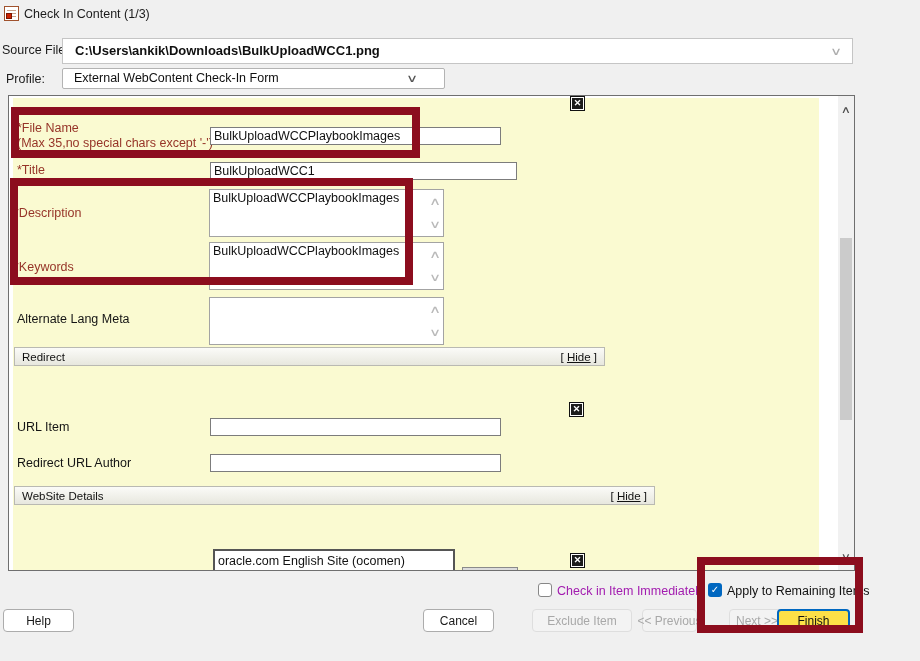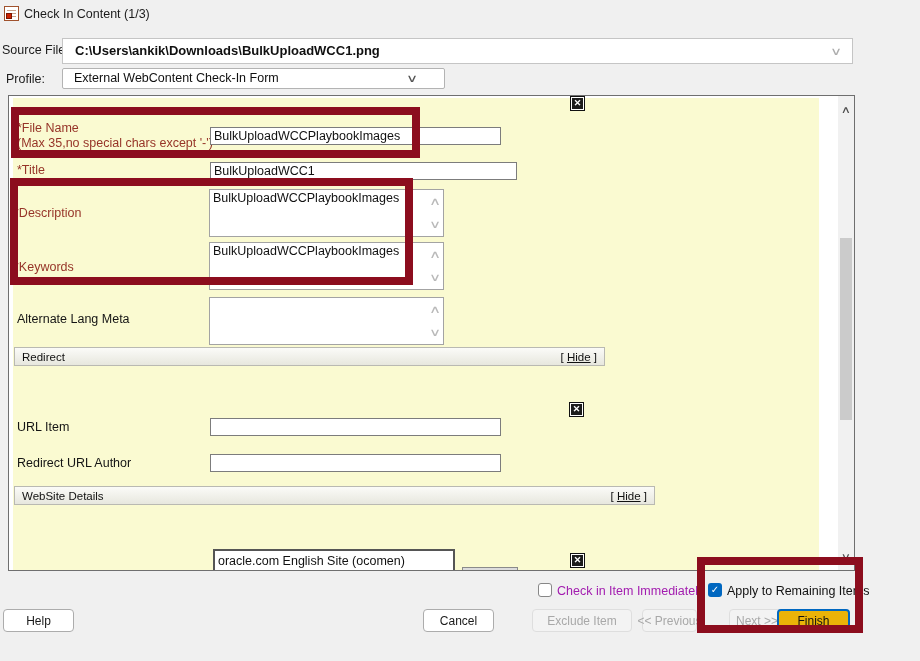--- a/index.html
+++ b/index.html
@@ -70,21 +70,21 @@
   .cb-on{background:#0067c0;color:#fff;display:flex;align-items:center;justify-content:center;font-size:10px;line-height:1;}
   .cb-label{font-size:12.5px;white-space:nowrap;}
   .cb-label.dis{color:#a21caf;}
   .cb-label.en{color:#111;}
   .btn{
     height:23px;border-radius:4px;box-sizing:border-box;display:flex;align-items:center;justify-content:center;
     font-size:12px;white-space:nowrap;cursor:pointer;
   }
   .btn-norm{background:#fff;border:1px solid #acacac;color:#1a1a1a;}
   .btn-dis{background:#f3f3f3;border:1px solid #dedede;color:#a8a8a8;cursor:default;margin-left:24px;}
-  .btn-default{background:#eab308;border:2px solid #0067c0;color:#111;}
+  .btn-default{background:#fde047;border:2px solid #0067c0;color:#111;}
 </style>
 </head>
 <body>
 
 <div class="abs appicon" style="left:4px;top:6px;">
   <span class="ln" style="top:3px"></span>
     <span class="ln" style="top:6px"></span>
     <span class="ln" style="top:9px"></span>
   <span class="red"></span>
 </div>

